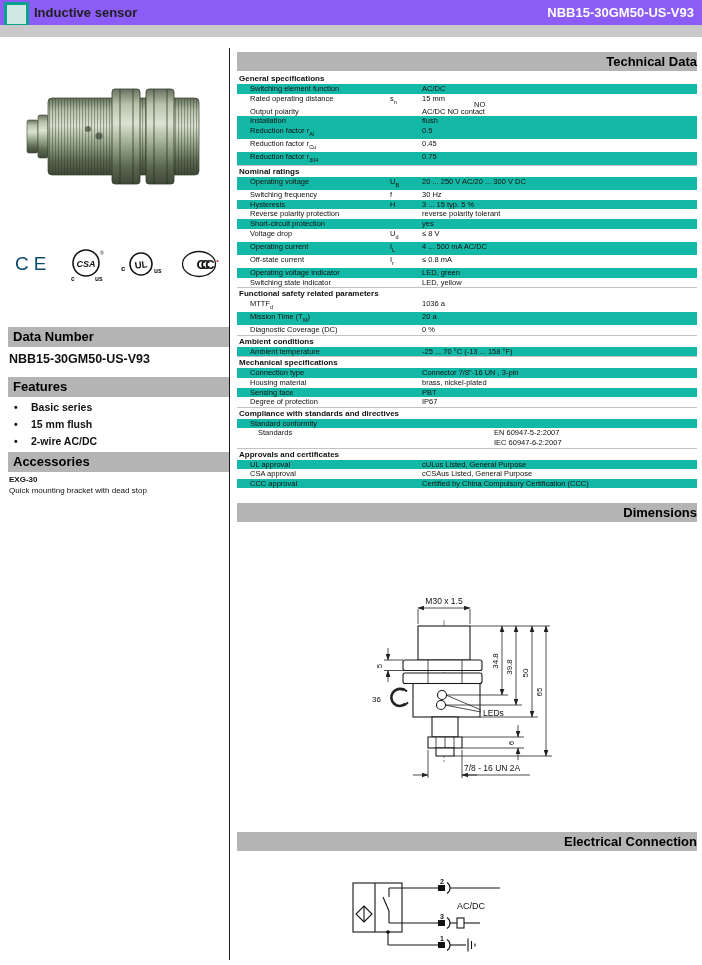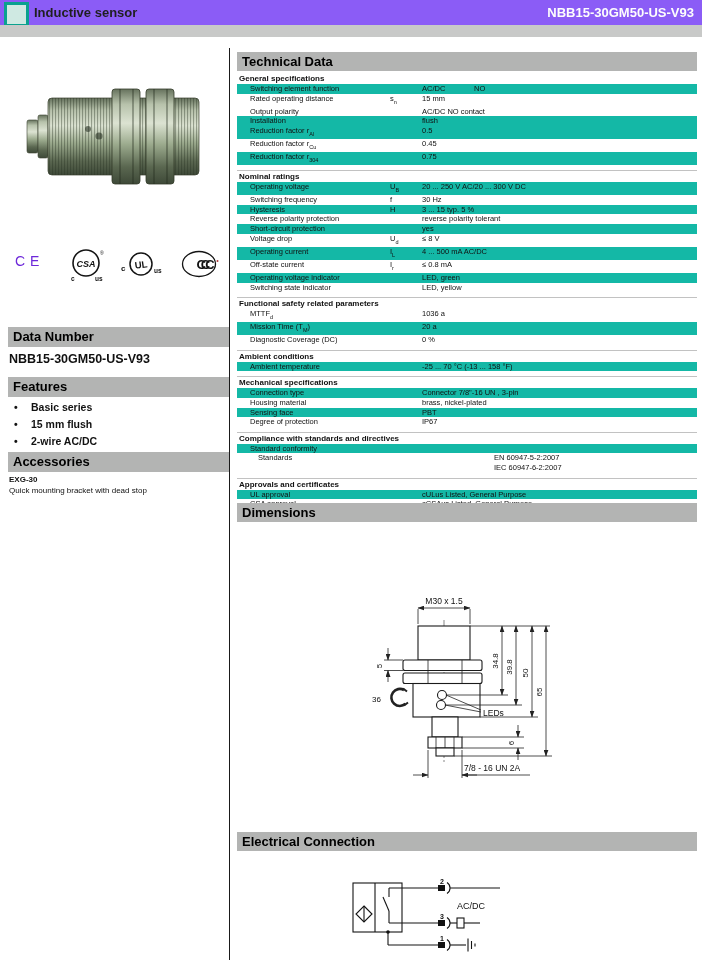--- a/index.html
+++ b/index.html
@@ -10,41 +10,41 @@
   .substrip{position:absolute;left:0;top:25px;width:702px;height:12px;background:#c8c9c8;}
   .logo-square{position:absolute;left:4px;top:2px;width:19px;height:19px;background:#cfe9e2;border:3px solid #0aa18f;}
   .topbar .family{position:absolute;left:34px;top:0;height:25px;line-height:25px;font-size:13px;font-weight:bold;color:#1f1f1f;}
   .topbar .model{position:absolute;right:8px;top:0;height:25px;line-height:25px;font-size:13px;font-weight:bold;color:#fdfdfd;}
   
   .divider-v{position:absolute;left:229px;top:48px;width:1px;height:912px;background:#1a1a1a;}
   
   .bar{position:absolute;background:#b3b4b3;height:20px;line-height:20px;font-size:13px;font-weight:bold;
        padding-left:5px;box-sizing:border-box;color:#000;}
   .bar.left{left:8px;width:221px;}
-  .bar.right{left:237px;width:460px;height:19px;line-height:19px;}
+  .bar.right{left:237px;width:460px;height:19px;line-height:19px;text-align:right;}
   
   .model-value{position:absolute;left:9px;top:352px;font-size:12.5px;font-weight:bold;}
   .features-list{position:absolute;left:9px;top:399px;width:215px;margin:0;padding:0;list-style:none;}
   .features-list li{position:relative;padding-left:22px;font-size:10.5px;font-weight:bold;line-height:17px;}
   .features-list li:before{content:"\2022";position:absolute;left:5px;}
   .acc-name{position:absolute;left:9px;top:475px;font-size:8px;font-weight:bold;}
   .acc-desc{position:absolute;left:9px;top:486px;font-size:8px;}
   .certs{position:absolute;left:0;top:245px;width:229px;height:42px;}
-  .ce-mark{position:absolute;left:15px;top:8px;font-size:14px;letter-spacing:5px;color:#6d28d9;}
+  .ce-mark{position:absolute;left:15px;top:8px;font-size:19px;letter-spacing:5px;color:#0c4a6e;}
   
   .tech-table{position:absolute;left:237px;top:72px;width:460px;}
-  .sec-head{font-size:8px;font-weight:bold;line-height:10px;padding:1px 0 0 2px;margin-top:5px;border-top:1px solid #c2c2c2;}
+  .sec-head{font-size:8px;font-weight:bold;line-height:10px;padding:1px 0 0 2px;border-top:1px solid #c2c2c2;}
   .sec-head:first-child{margin-top:1px;border-top:none;}
   .spec-row{display:grid;grid-template-columns:140px 32px 1fr;padding-left:13px;min-height:9.6px;
             line-height:9.6px;font-size:7.5px;}
   .spec-row.indent2{padding-left:21px;grid-template-columns:132px 32px 1fr;gap:36px;}
   .spec-row.shaded{background:#14b8a6;}
   .spec-row sub{font-size:5.5px;}
   .cell-value{position:relative;}
-  .value2{position:absolute;left:52px;top:0;}
+  .value2{position:absolute;left:52px;top:16px;}
   
   .dims-svg{position:absolute;left:358px;top:592px;}
   .circuit-svg{position:absolute;left:340px;top:878px;}
   .sensor-svg{position:absolute;left:25px;top:86px;}
   svg text{font-family:"Liberation Sans",sans-serif;fill:#111;}
   .dline{stroke:#222;stroke-width:0.8;fill:none;}
   .shape{stroke:#1a1a1a;stroke-width:1.1;fill:#fff;}
   .cline{stroke:#141414;stroke-width:1.1;fill:none;}
 </style>
 </head>

